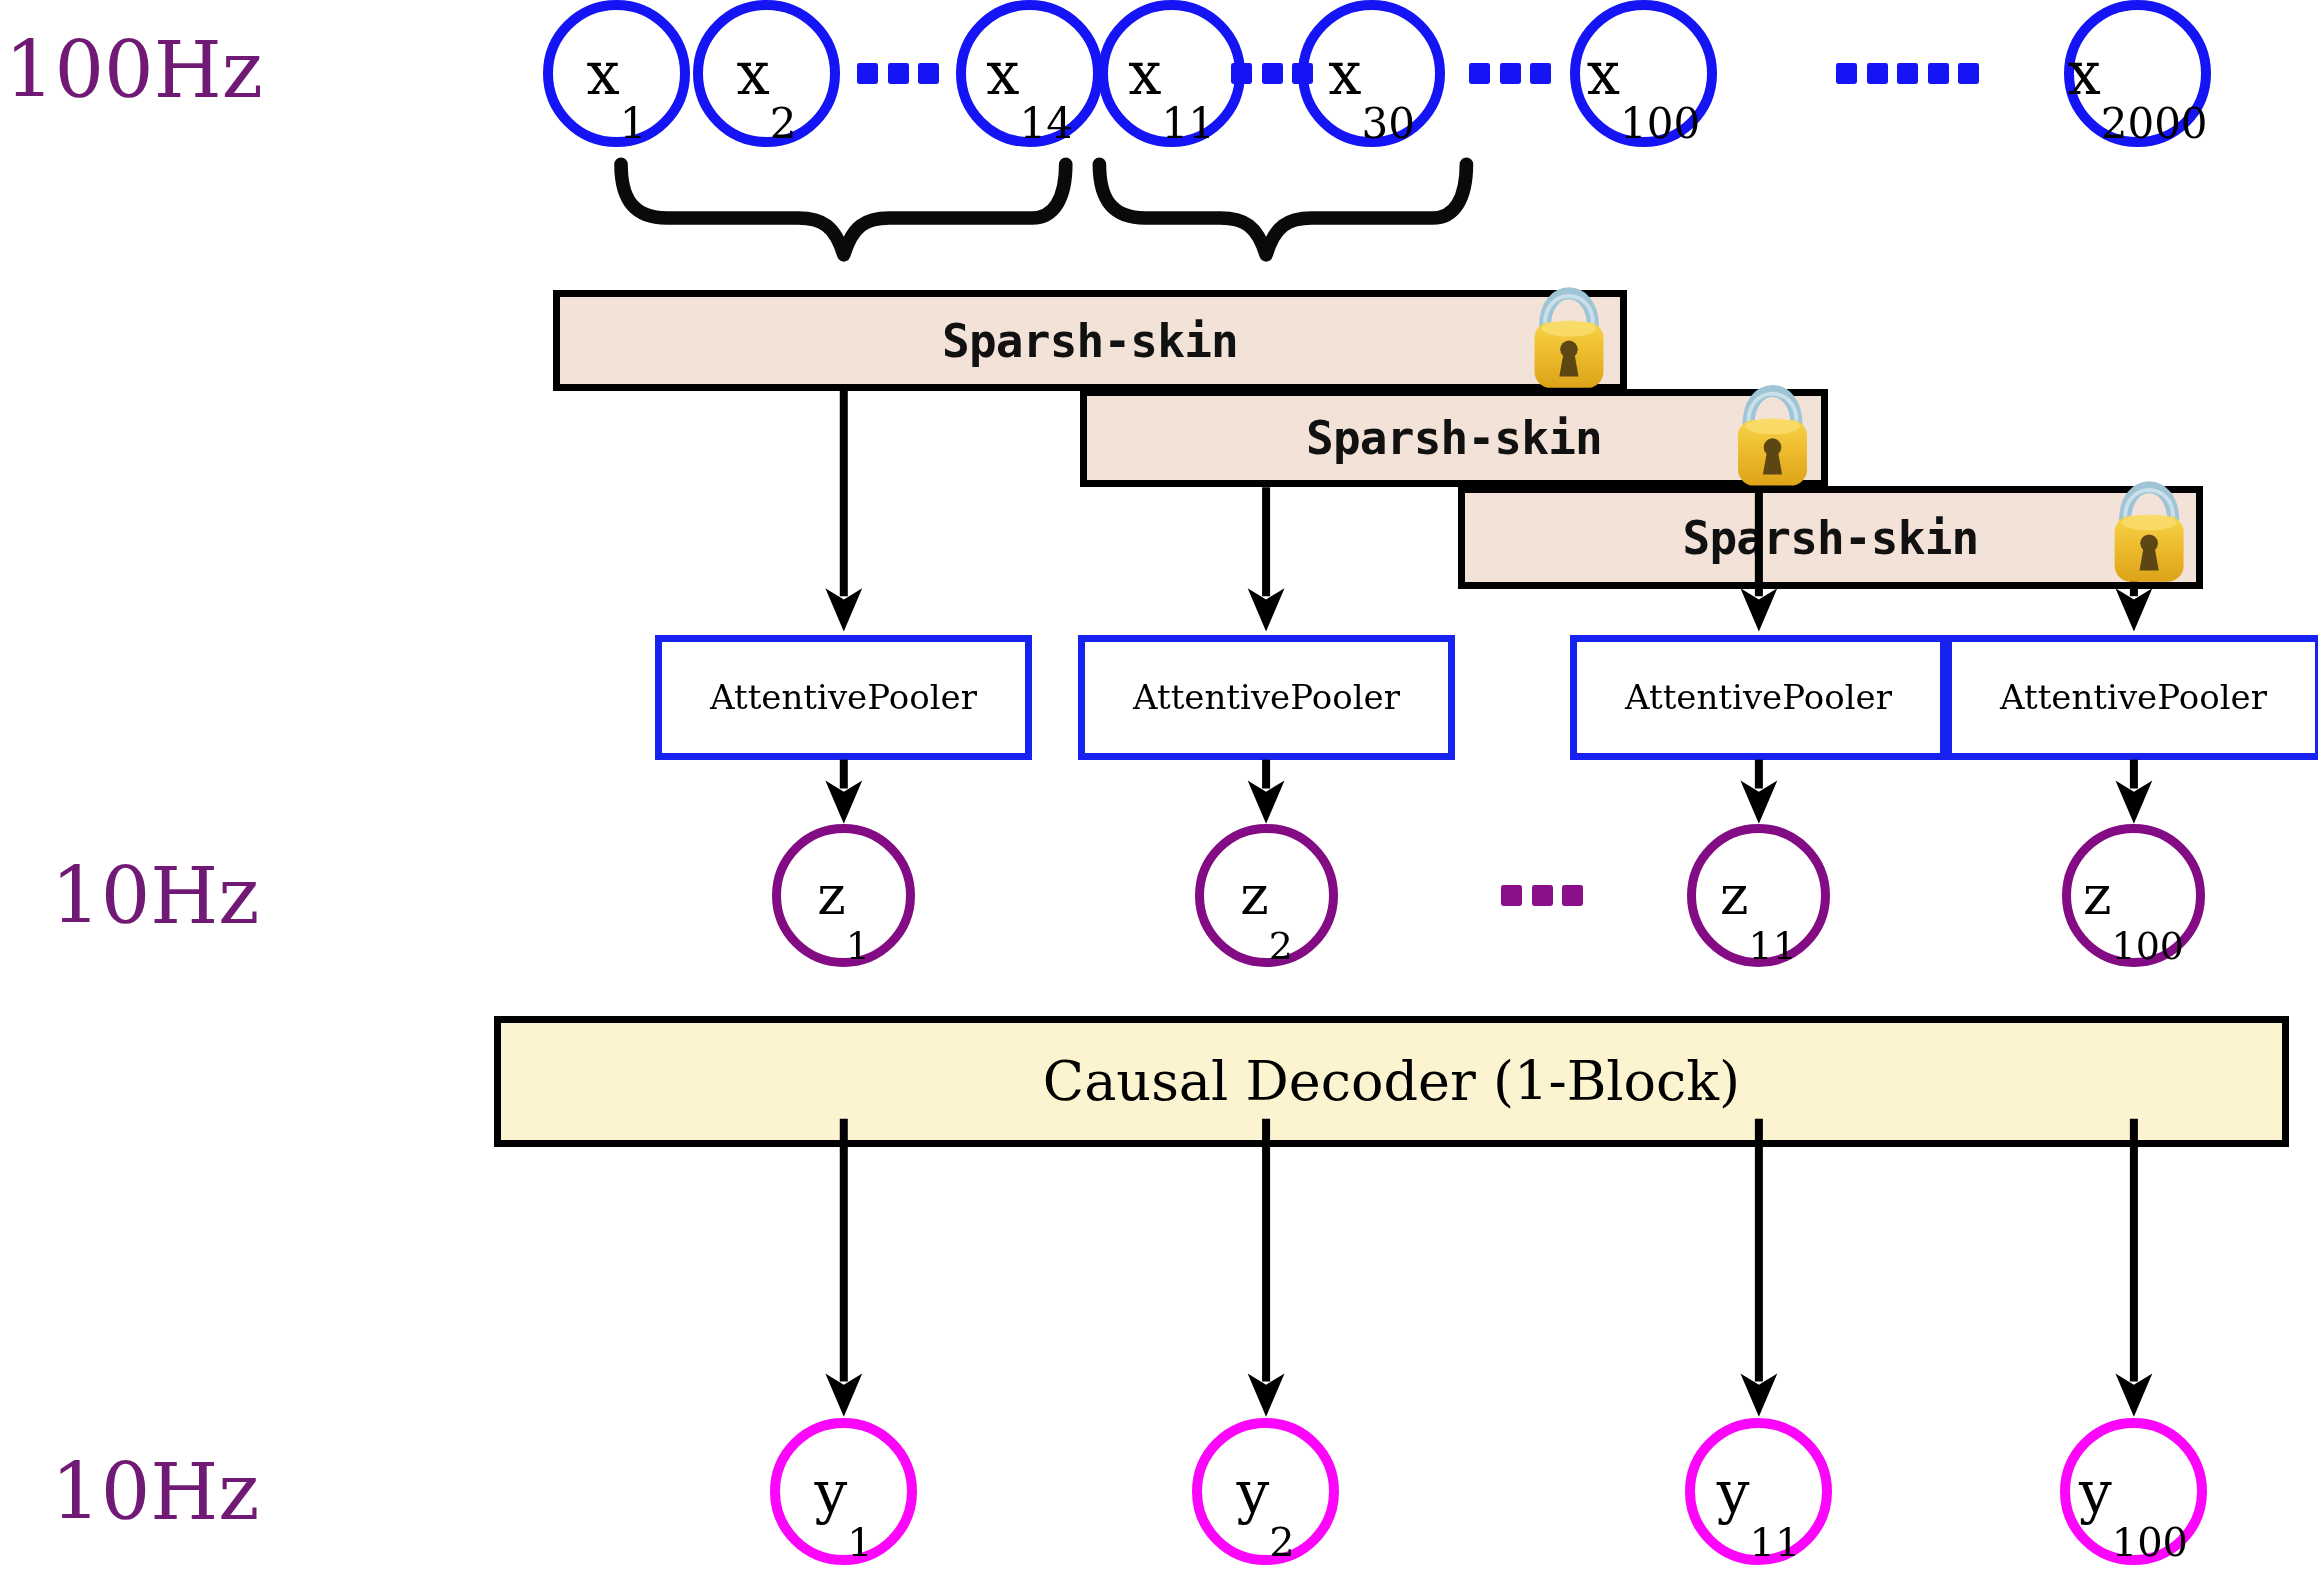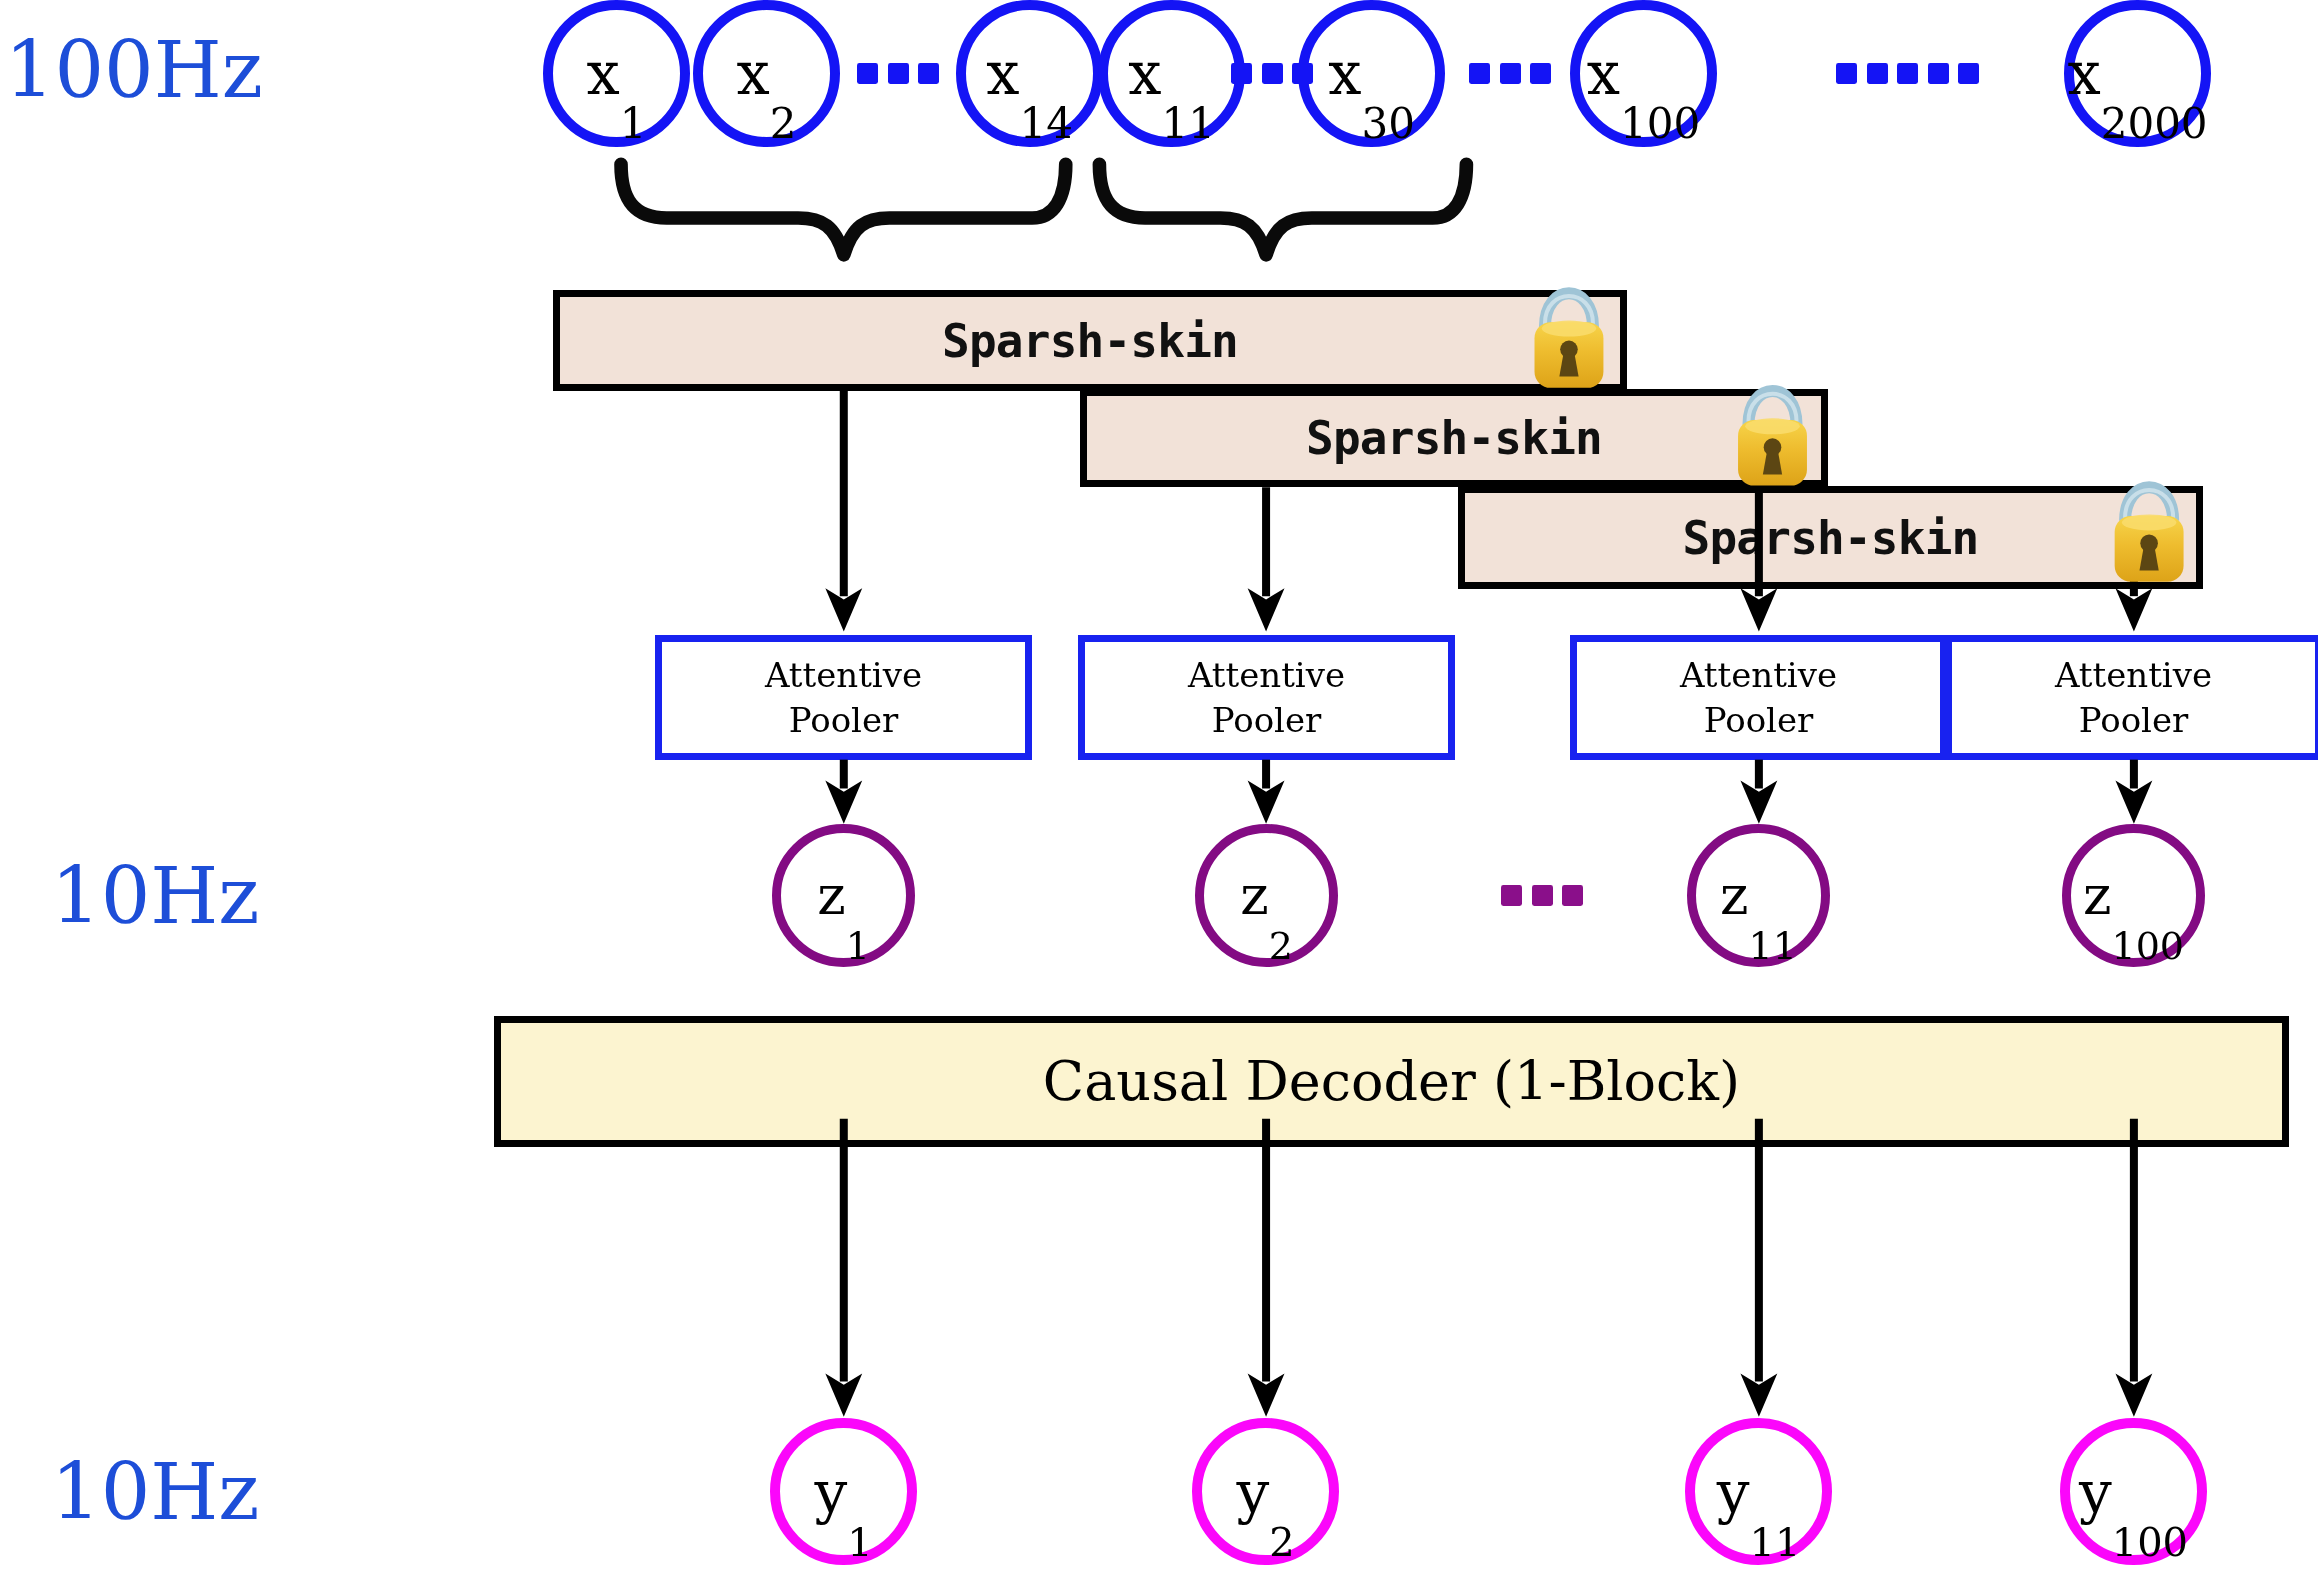--- a/index.html
+++ b/index.html
@@ -19,21 +19,21 @@
   .overlay {
     position: absolute;
     left: 0; top: 0;
     width: 2319px; height: 1589px;
     pointer-events: none;
   }
   .rate-label {
     position: absolute;
     font-size: 78px;
     line-height: 96px;
-    color: #1d4ed8;
+    color: #701a75;
     white-space: nowrap;
   }
   
   .node {
     position: absolute;
     border-radius: 50%;
     background: #ffffff;
     box-sizing: border-box;
     display: flex;
     align-items: center;
@@ -91,21 +91,21 @@
     color: #111111;
   }
   
   .pooler-box {
     position: absolute;
     box-sizing: border-box;
     width: 377px; height: 125px;
     border: 7.2px solid #1822f0;
     background: #ffffff;
     display: flex;
-    flex-direction: column;
+    flex-direction: row;
     align-items: center;
     justify-content: center;
     font-size: 34px;
     line-height: 45px;
   }
   
   .decoder-box {
     position: absolute;
     left: 494px; top: 1016px;
     width: 1795px; height: 131px;

